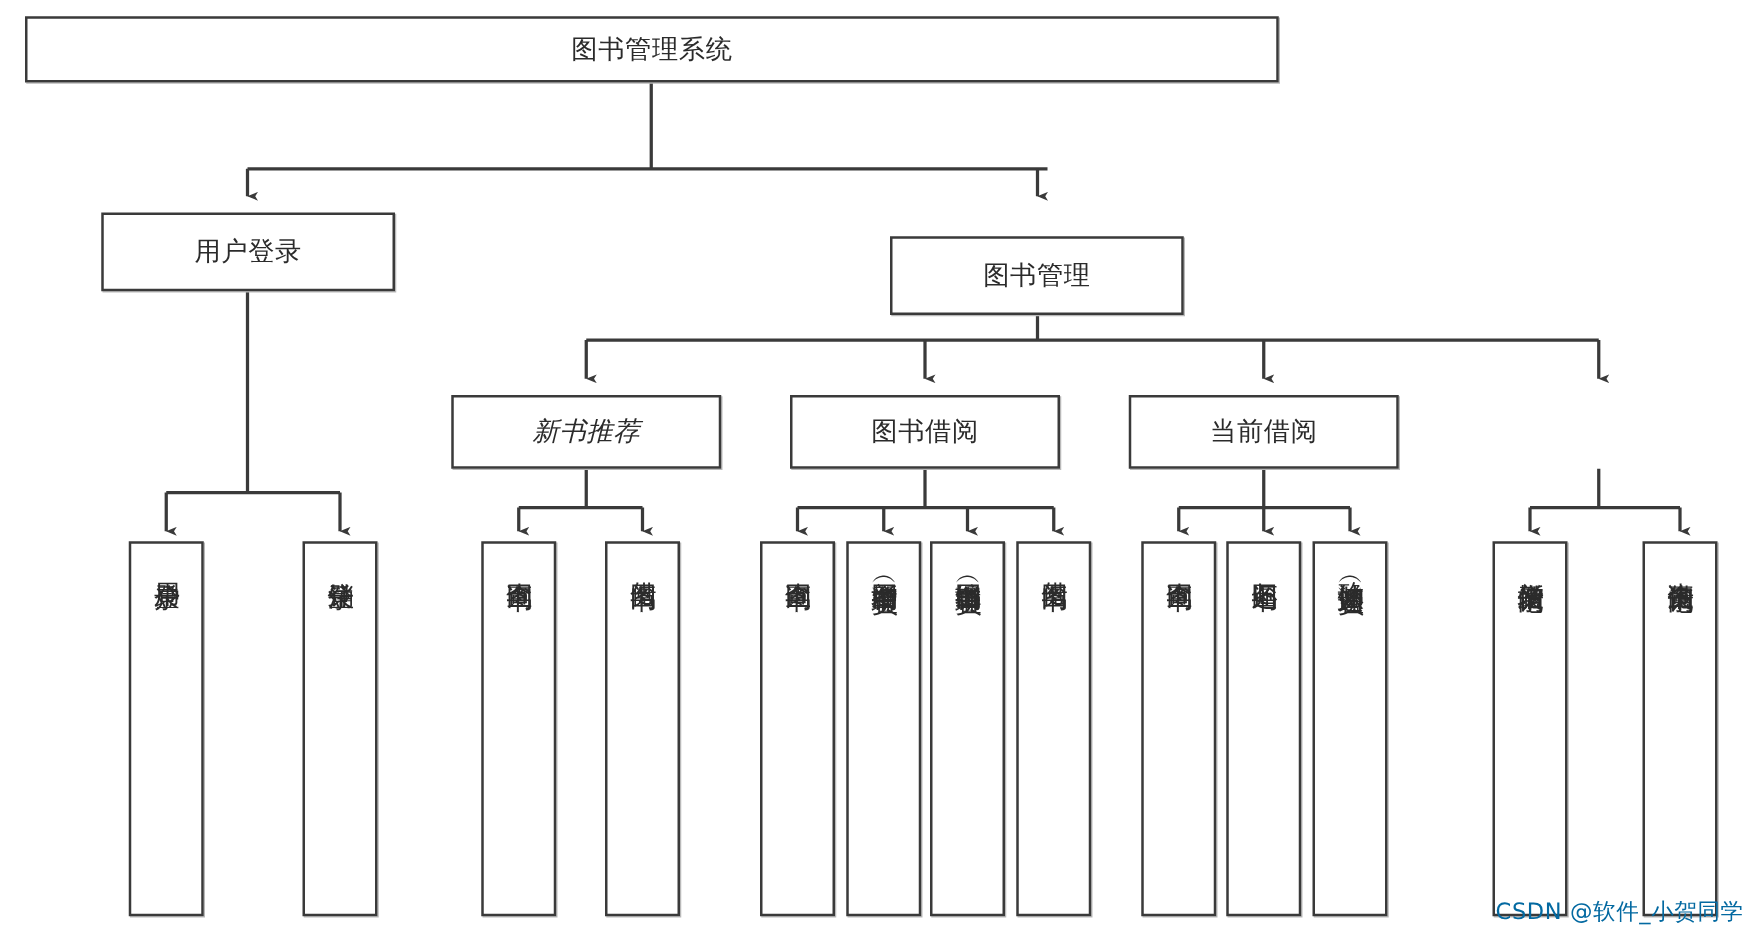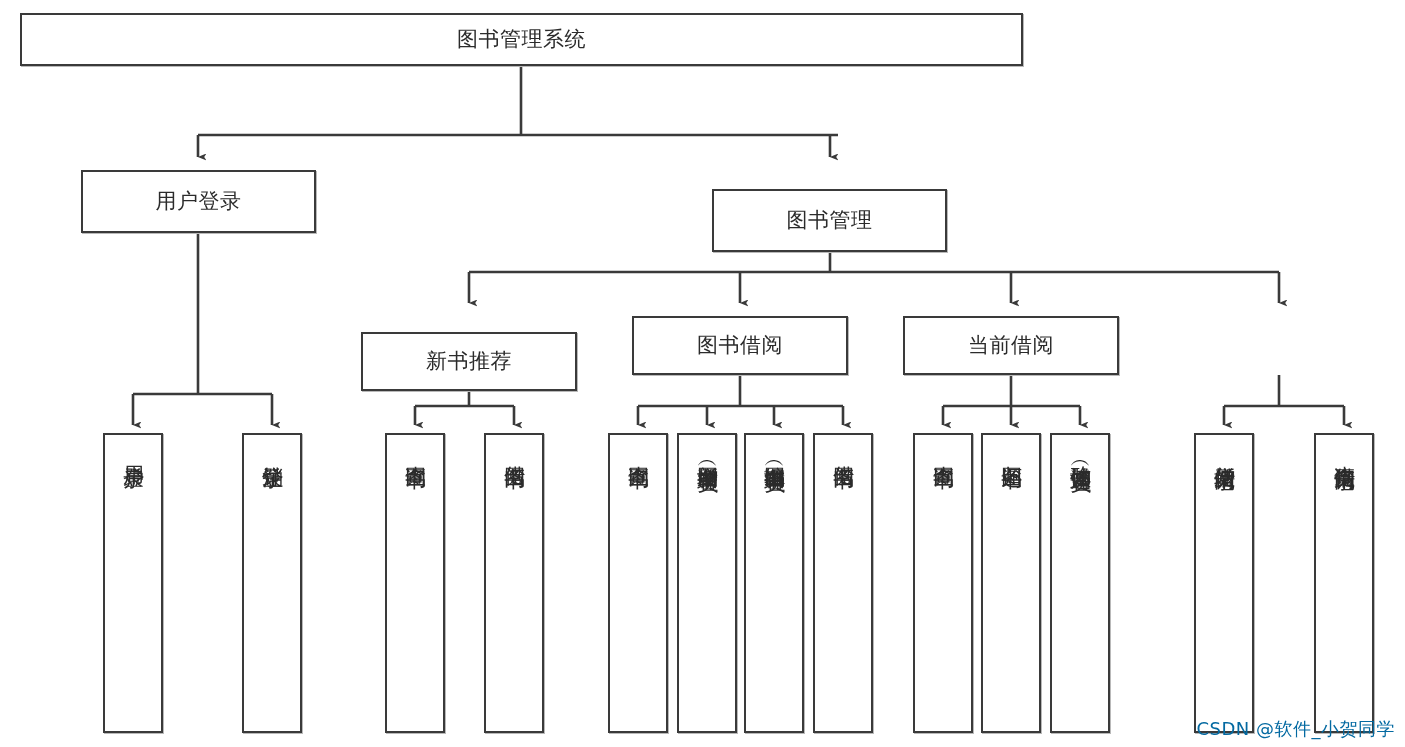--- a/index.html
+++ b/index.html
@@ -131,21 +131,21 @@
     <span class="node-label">图书管理系统</span>
   </div>
 
   <div class="node level2" style="left:81px; top:170px; width:235px; height:63px;">
     <span class="node-label">用户登录</span>
   </div>
   <div class="node level2" style="left:712px; top:170px; width:235px; height:63px;margin-top:19px;">
     <span class="node-label">图书管理</span>
   </div>
 
-  <div class="node level3" style="left:361px; top:332px; width:216px; height:59px;">
+  <div class="node level3" style="left:361px; top:316px; width:216px; height:59px;font-style:italic;">
     <span class="node-label">新书推荐</span>
   </div>
   <div class="node level3" style="left:632px; top:316px; width:216px; height:59px;justify-content:center;">
     <span class="node-label">图书借阅</span>
   </div>
   <div class="node level3" style="left:903px; top:316px; width:216px; height:59px;">
     <span class="node-label">当前借阅</span>
   </div>
 
   <div class="node leaf" style="left:103px; top:433px; width:60px; height:300px;">

